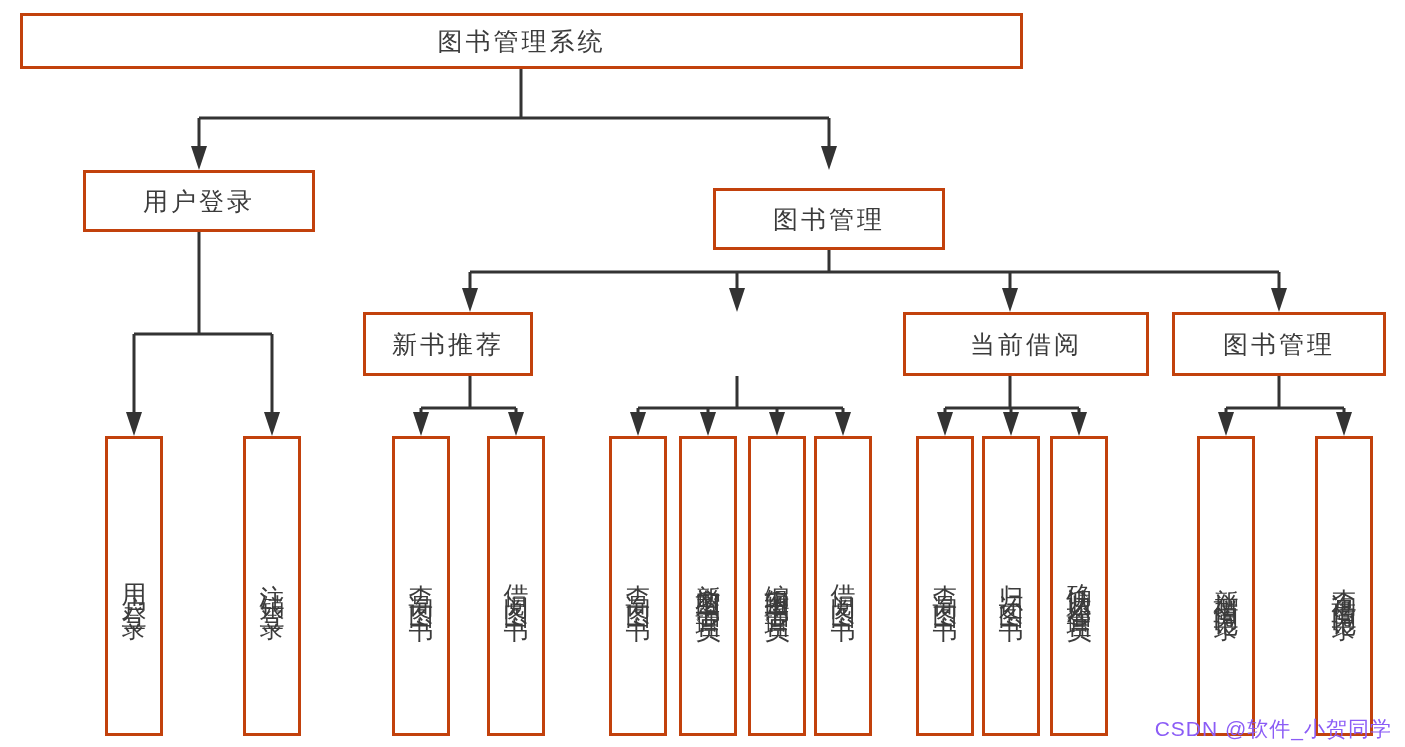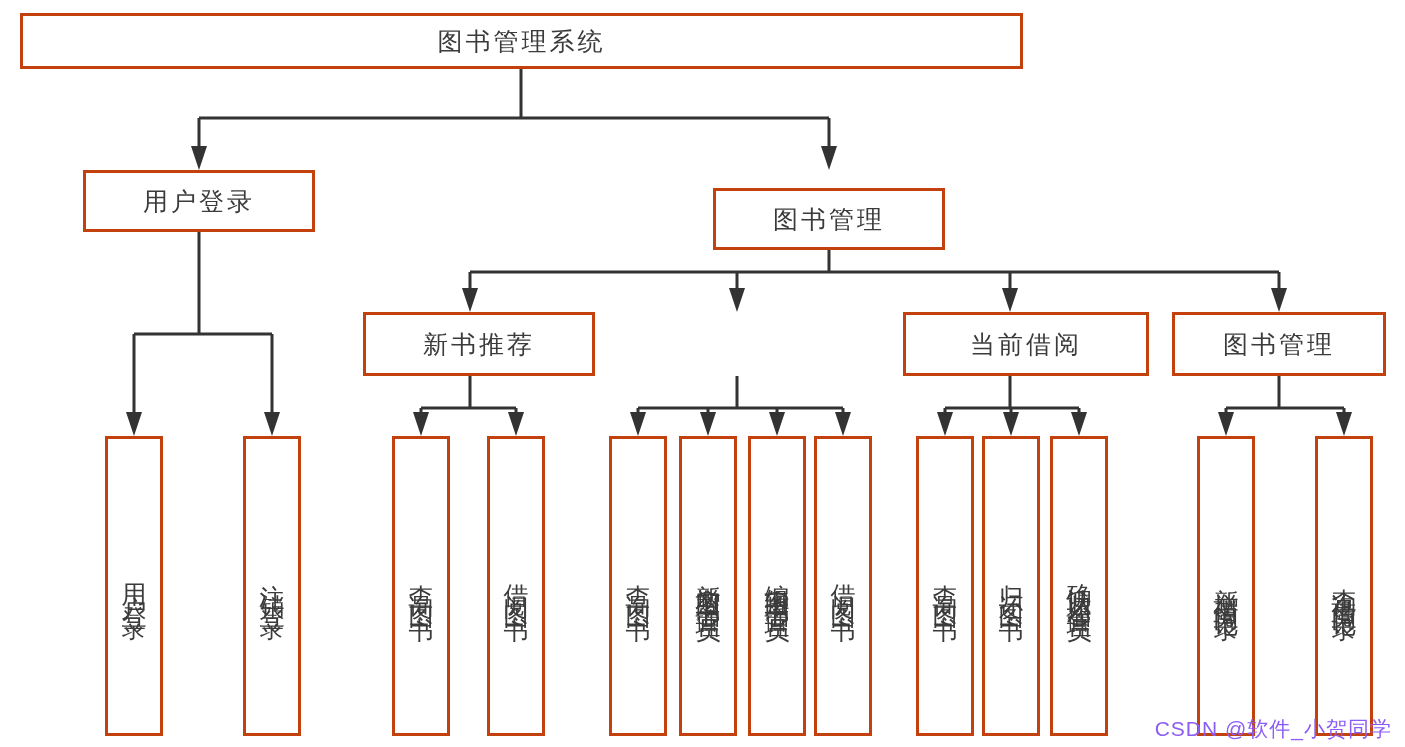--- a/index.html
+++ b/index.html
@@ -103,21 +103,21 @@
     <span>图书管理系统</span>
   </div>
 
   <div class="box h" style="left:83px; top:170px; width:232px; height:62px;">
     <span>用户登录</span>
   </div>
   <div class="box h" style="left:713px; top:188px; width:232px; height:62px;">
     <span>图书管理</span>
   </div>
 
-  <div class="box h" style="left:363px; top:312px; width:232px; height:64px;">
+  <div class="box h" style="left:363px; top:312px; width:170px; height:64px;">
     <span>新书推荐</span>
   </div>
   <div class="box h" style="left:903px; top:312px; width:246px; height:64px;">
     <span>当前借阅</span>
   </div>
   <div class="box h" style="left:1172px; top:312px; width:214px; height:64px;">
     <span>图书管理</span>
   </div>
 
   <div class="box v gap-lg" style="left:105px; top:436px; width:58px; height:300px;">

